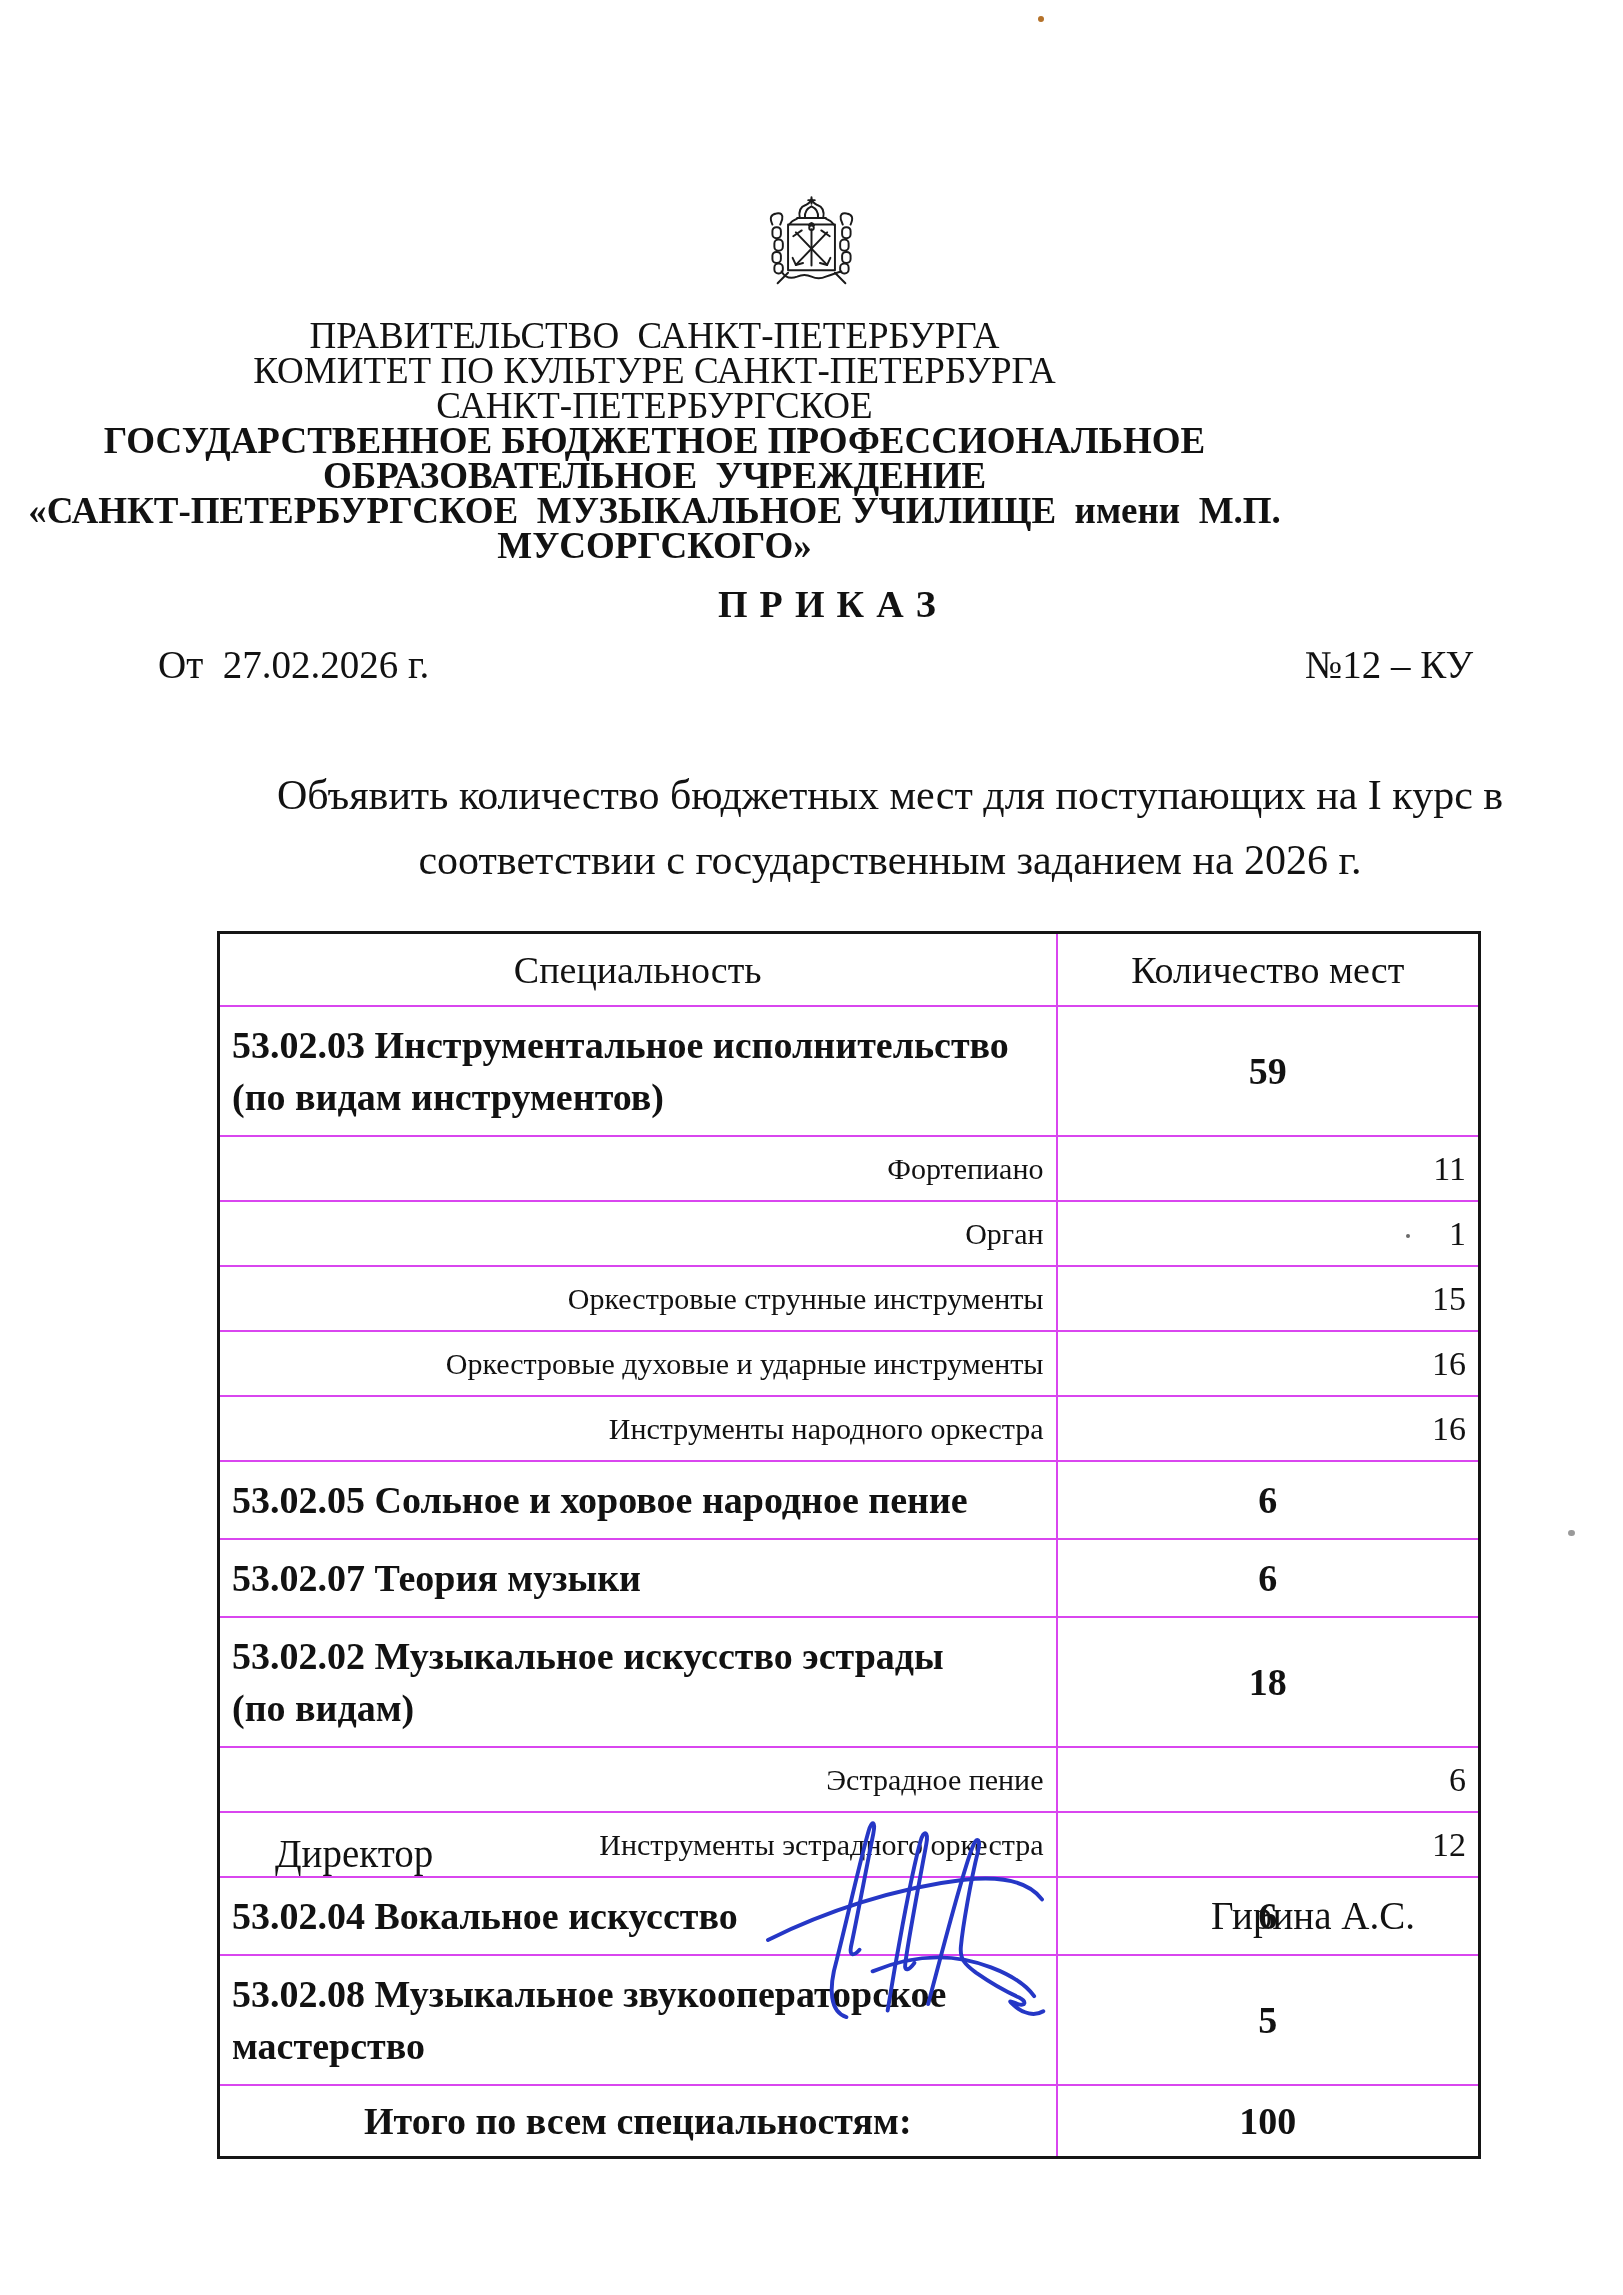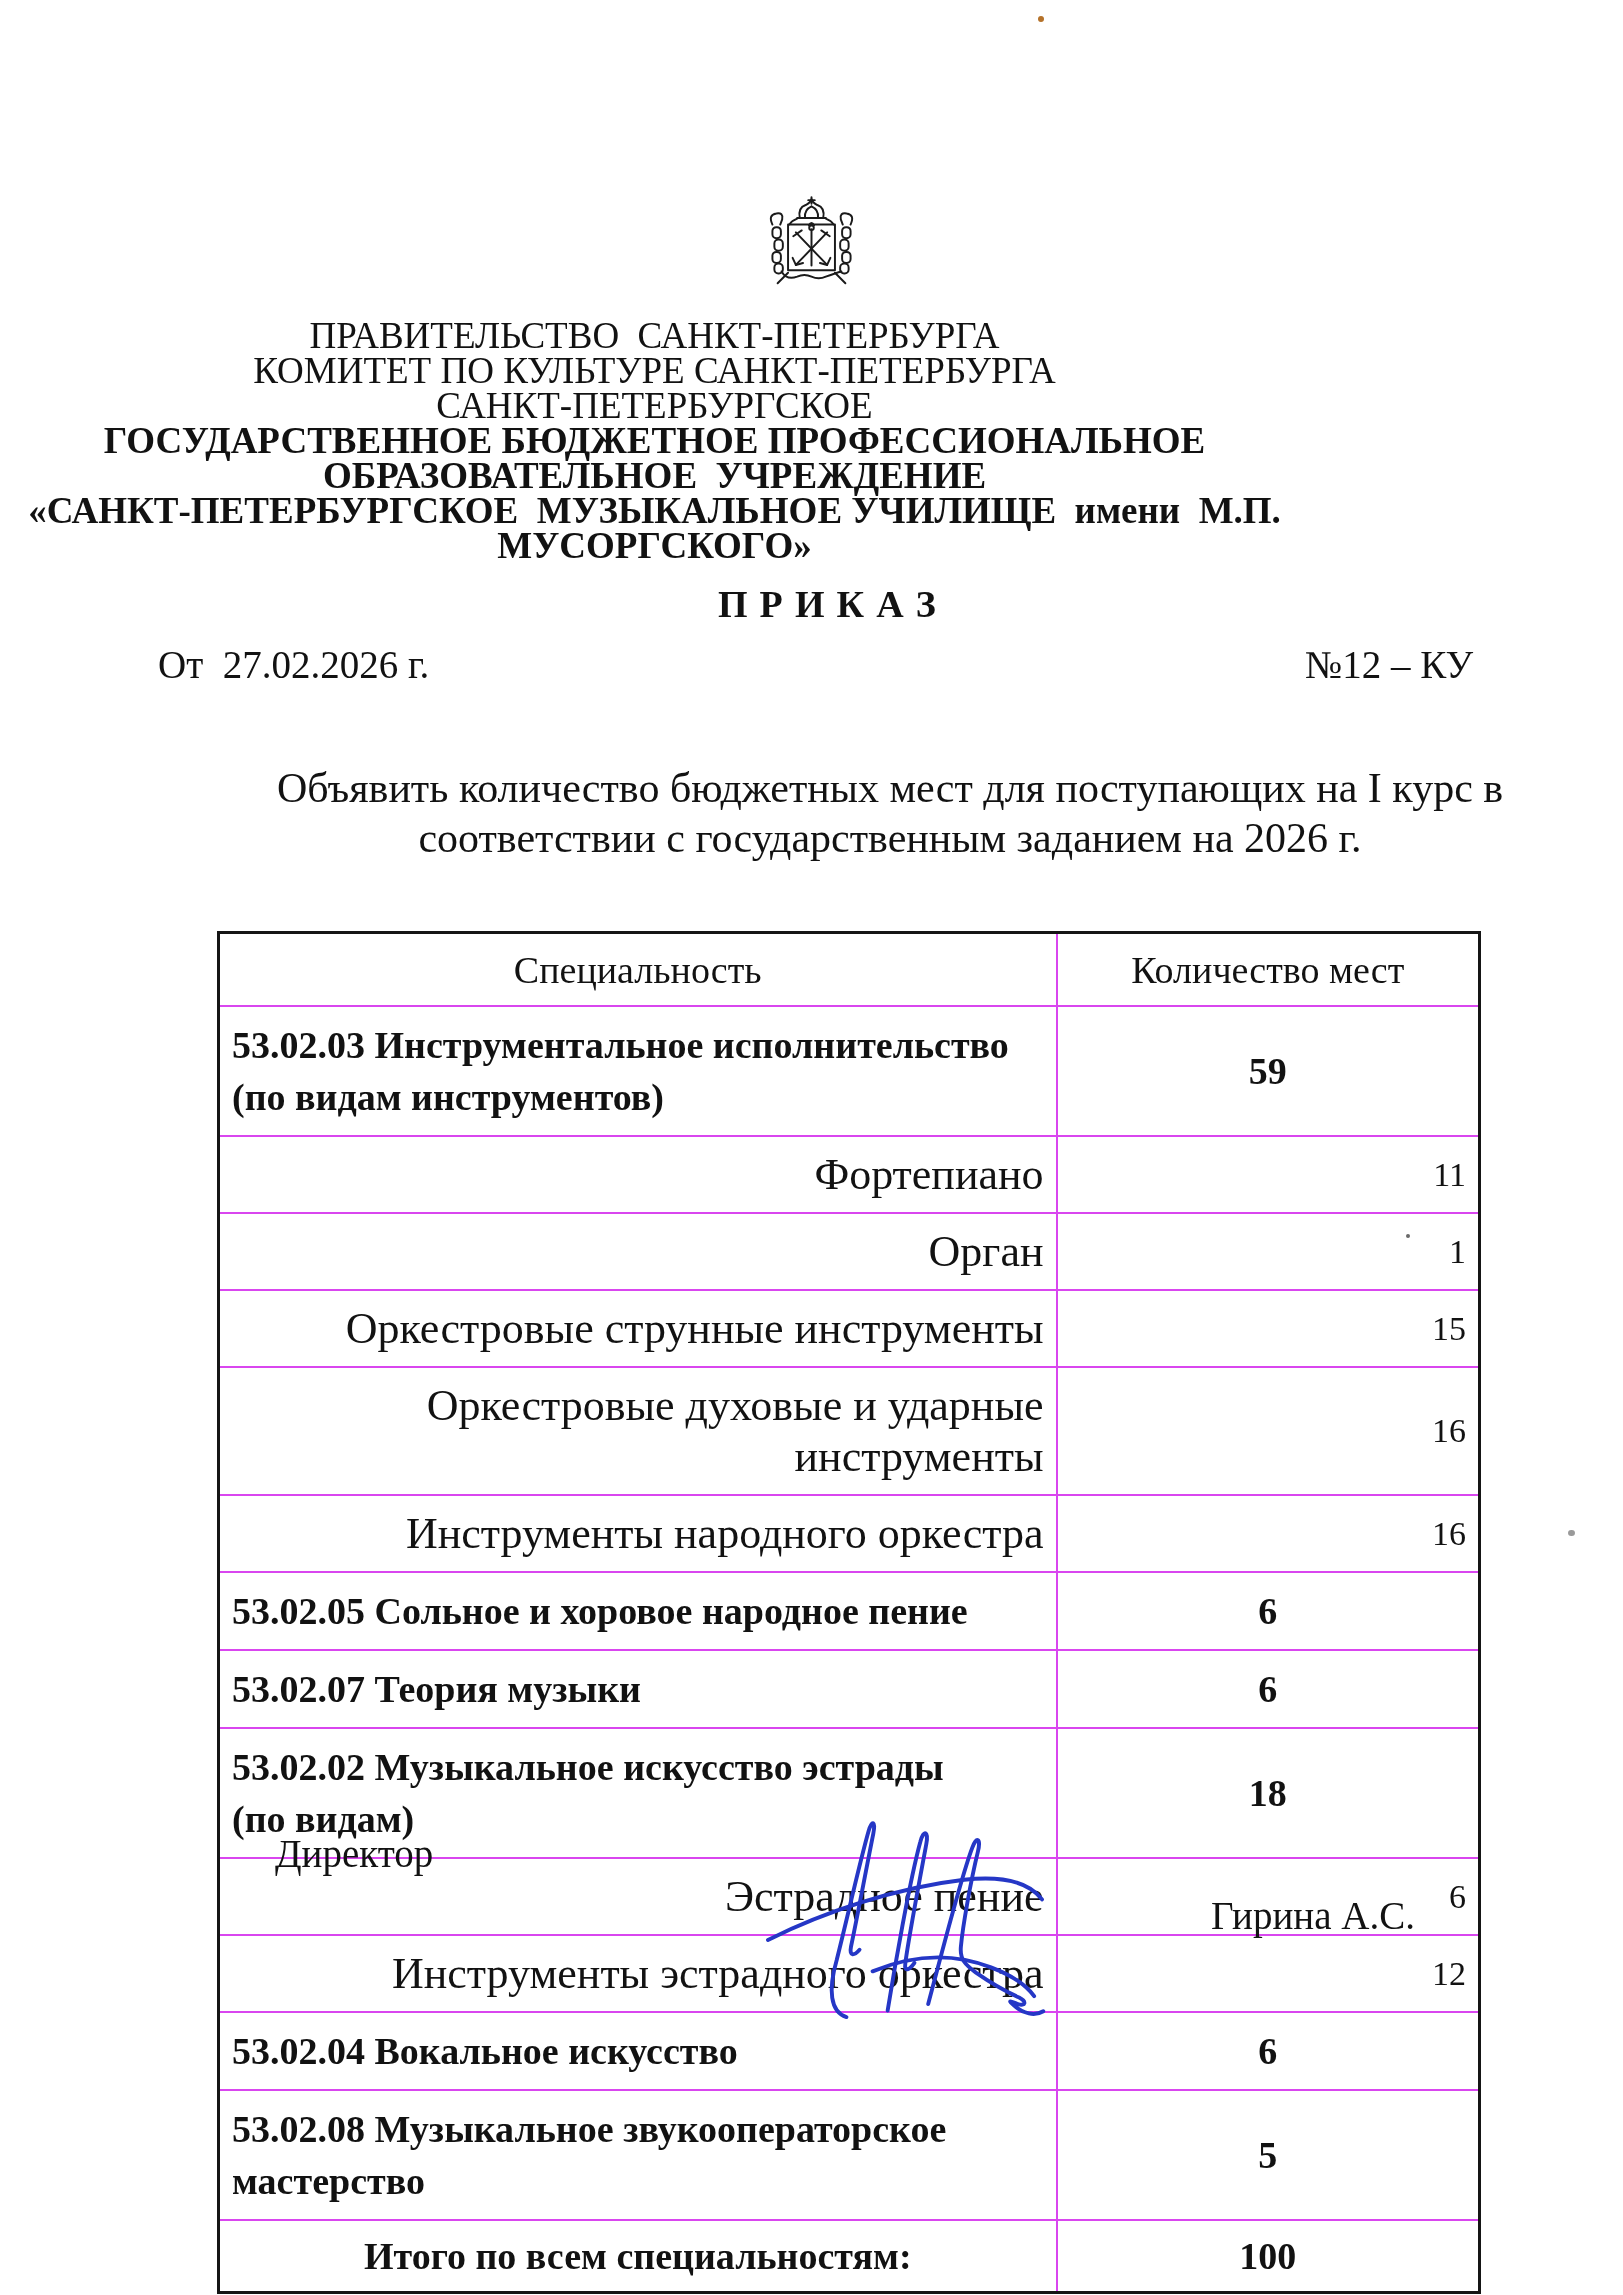--- a/index.html
+++ b/index.html
@@ -18,36 +18,36 @@
   .org-line { white-space:pre-wrap; }
   .org-line.b { font-weight:bold; }
 
   .doc-title { top:582px; left:0; width:1623px; text-align:center;
     font-weight:bold; font-size:38px; letter-spacing:1.3px;padding-left:16px; }
 
   .date-row { top:642px; left:158px; width:1315px; display:flex;
     justify-content:space-between; font-size:39px;text-align:center; }
 
   .body-par { top:763px; left:275px; width:1230px; text-align:center;
-    font-size:42px; line-height:50px; }
+    font-size:42px; line-height:65px; }
 
   table.places { position:absolute; top:931px; left:217px; width:1260px;
     border-collapse:collapse; table-layout:fixed; border:3.3px solid #151515; }
   table.places td, table.places th { border:2px solid #d946ef; padding:12px;
     vertical-align:middle; overflow:hidden; }
 
   .r-head th { height:47px; font-weight:normal; font-size:38px; text-align:center; }
   .r-sub  td { height:39px; }
   .r-bold td { height:49px; }
   .r-tall td { height:86px; }
   .r-total td { height:46px; }
 
   .spec-l { text-align:left; padding-left:10.5px; font-weight:bold;
     font-size:38px; line-height:52px; }
-  .spec-r { text-align:right; padding-right:23.6px; font-size:44px; }
+  .spec-r { text-align:right; padding-right:23.6px; font-size:30px; }
   .spec-c { text-align:center; font-weight:bold; font-size:38px; }
   .num-c  { text-align:center; font-weight:bold; font-size:38px; }
   .num-r  { text-align:right; padding-right:14.4px; font-size:34px; }
 
   .sig-role { top:1831px; left:275px; font-size:39px; }
   .sig-name { top:1893px; left:1211px; font-size:39px; }
   .sig-svg  { top:1801px; left:732px; }
 
   .speck { position:absolute; border-radius:50%; }
   .speck1 { top:15.7px; left:1038px; width:5.9px; height:5.9px; background:#b5722a; }

